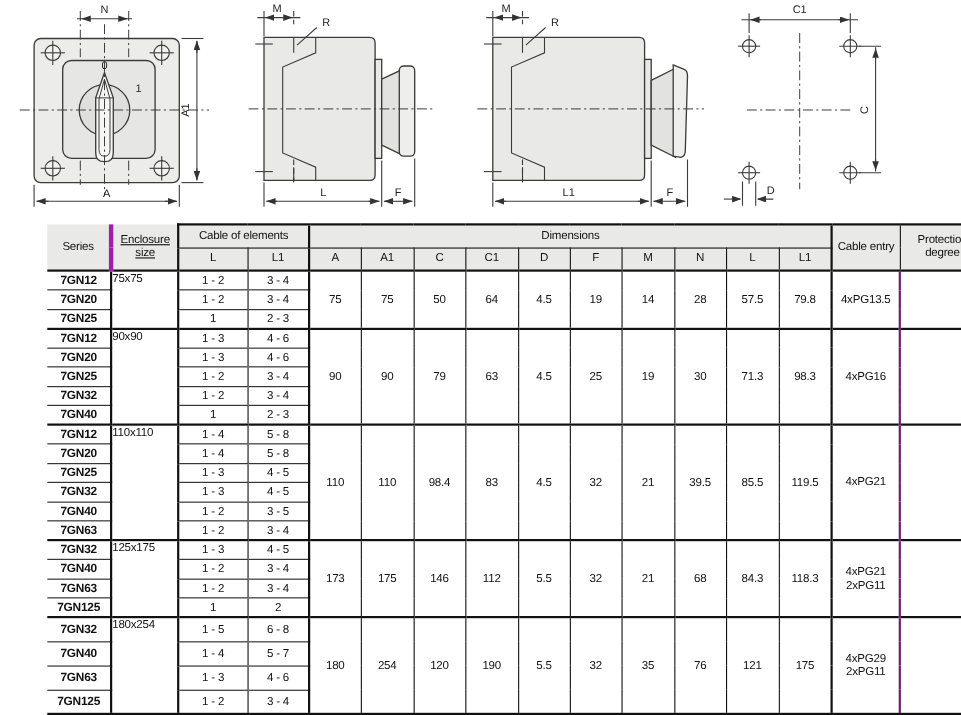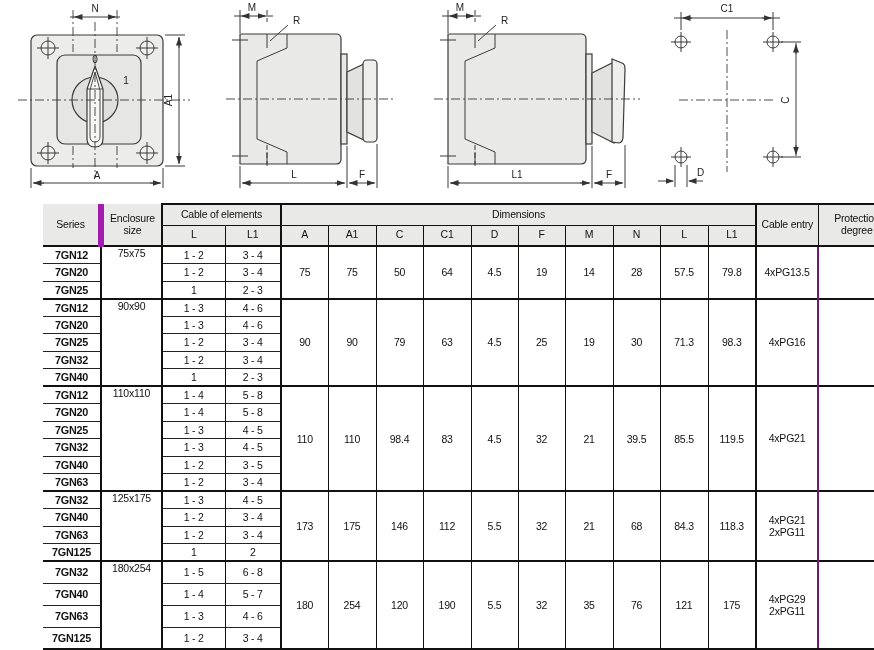--- a/index.html
+++ b/index.html
@@ -10,31 +10,31 @@
   
   #spec-table{position:absolute;left:20px;top:203px;width:852px;border-collapse:collapse;
       table-layout:fixed;font-size:10.5px;letter-spacing:-0.2px;
       border-bottom:3px solid #111;margin-left:23px;}
   #spec-table th,#spec-table td{padding:0;margin:0;}
   thead tr{height:21px;}
   tbody tr{height:17.5px;}
   tbody tr:nth-child(n+19){height:22px;}
   thead th{background:#e9e9e7;font-weight:400;font-size:10.5px;line-height:1.1;vertical-align:middle;}
   .top{border-top:2.5px solid #111;}
-  .hen{border-left:6px solid #a21caf;}
+  .hen{border-left:4px solid #a21caf;text-decoration:underline;}
   .hel{border-left:2.5px solid #111;border-bottom:1px solid #111;white-space:nowrap;}
   .hdi{border-left:2.5px solid #111;border-bottom:1px solid #111;}
   .hca{border-left:2px solid #111;}
   .hpr{border-left:1px solid #111;}
   .h2{border-left:1px solid #111;}
   .hL,.ha{border-left:2.5px solid #111;}
   tbody td{border-bottom:1px solid #222;text-align:center;vertical-align:middle;white-space:nowrap;}
   tr.gs td{border-top:2.5px solid #111;}
   td.cs{font-weight:700;text-align:center;padding-left:5px;font-size:10.8px;}
-  td.ce{border-left:2px solid #111;text-align:center;padding-left:4px;vertical-align:top;padding-top:1px;}
+  td.ce{border-left:2px solid #111;text-align:left;padding-left:4px;vertical-align:top;padding-top:1px;}
   td.cl{border-left:2.5px solid #111;}
   td.cl1{border-left:1px solid #111;}
   td.cd{border-left:1px solid #111;}
   td.cda{border-left:2.5px solid #111;}
   td.cc{border-left:2px solid #111;line-height:1.15;}
   td.cp{border-left:2px solid #701a75;text-align:right;}
 </style>
 </head>
 <body>
 

